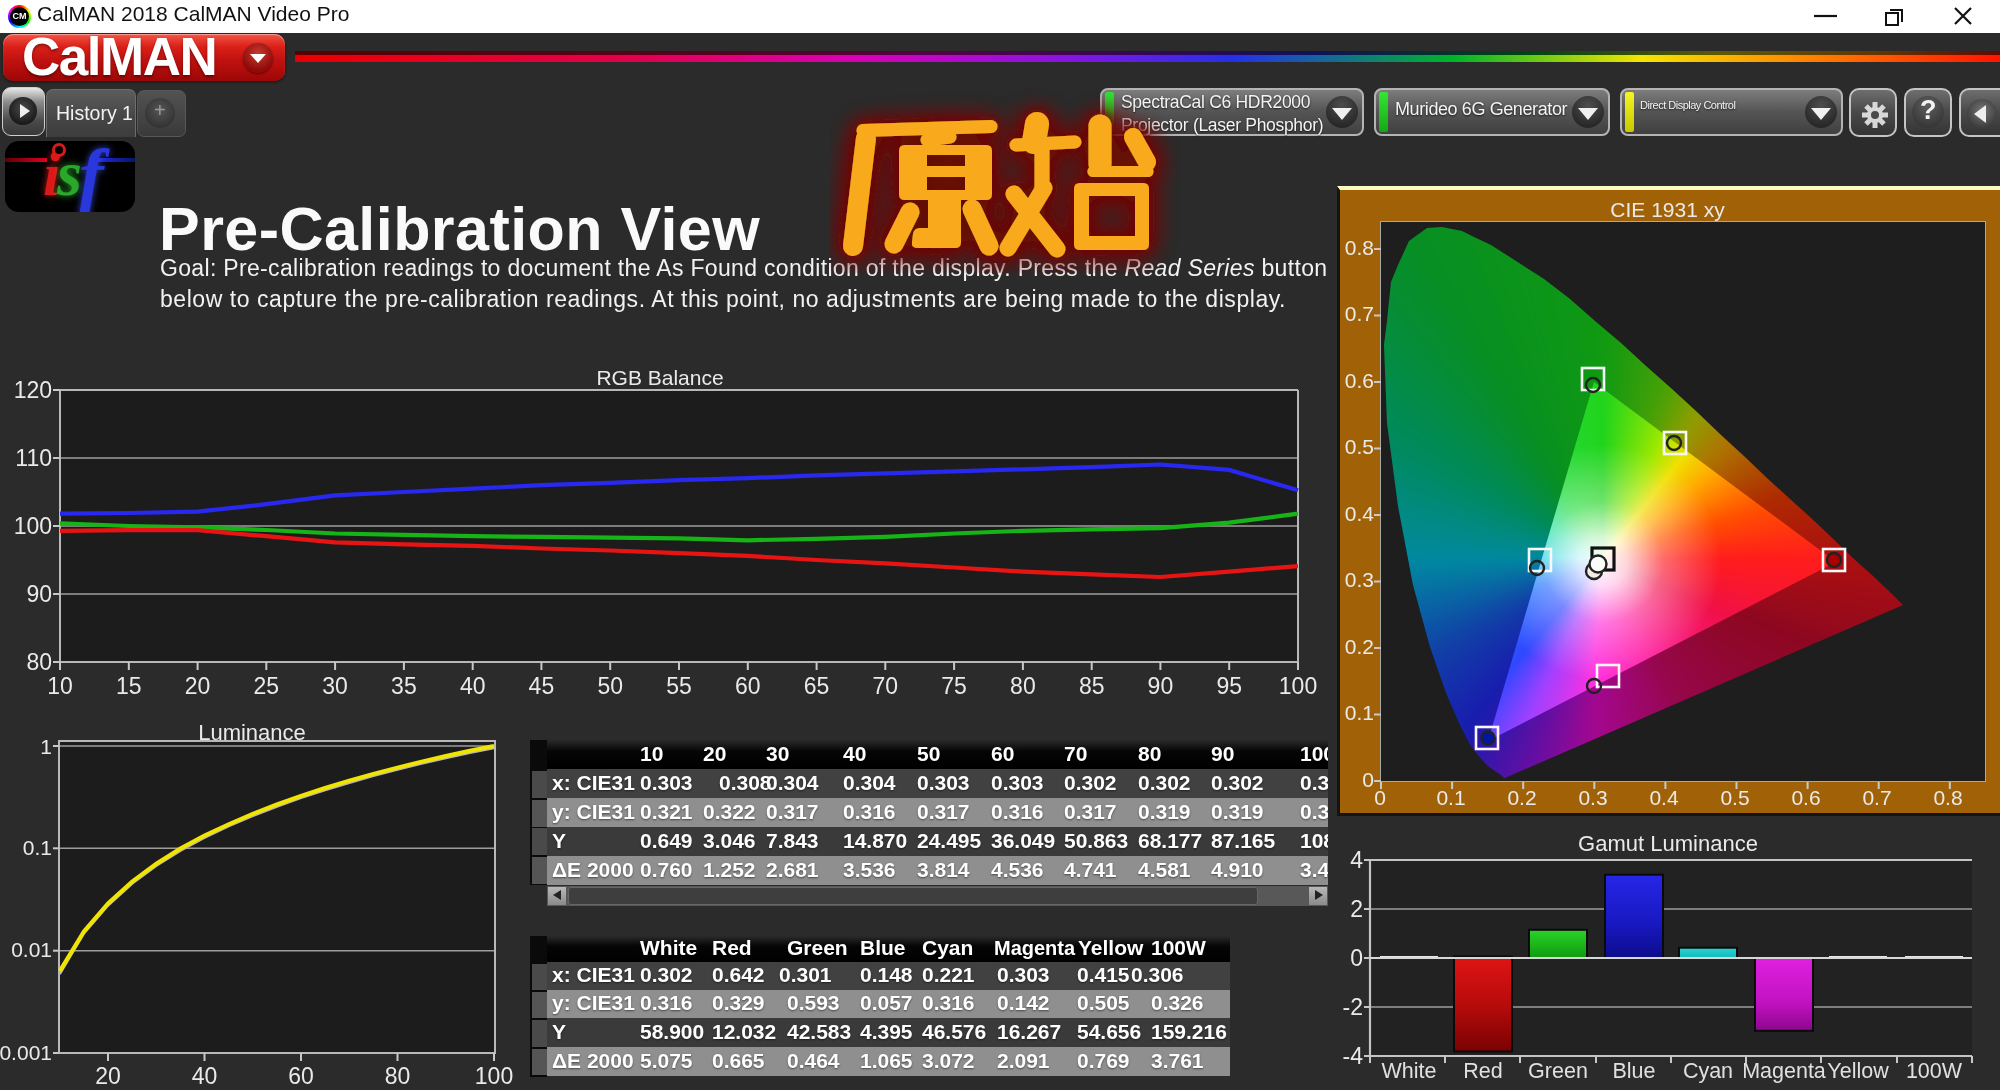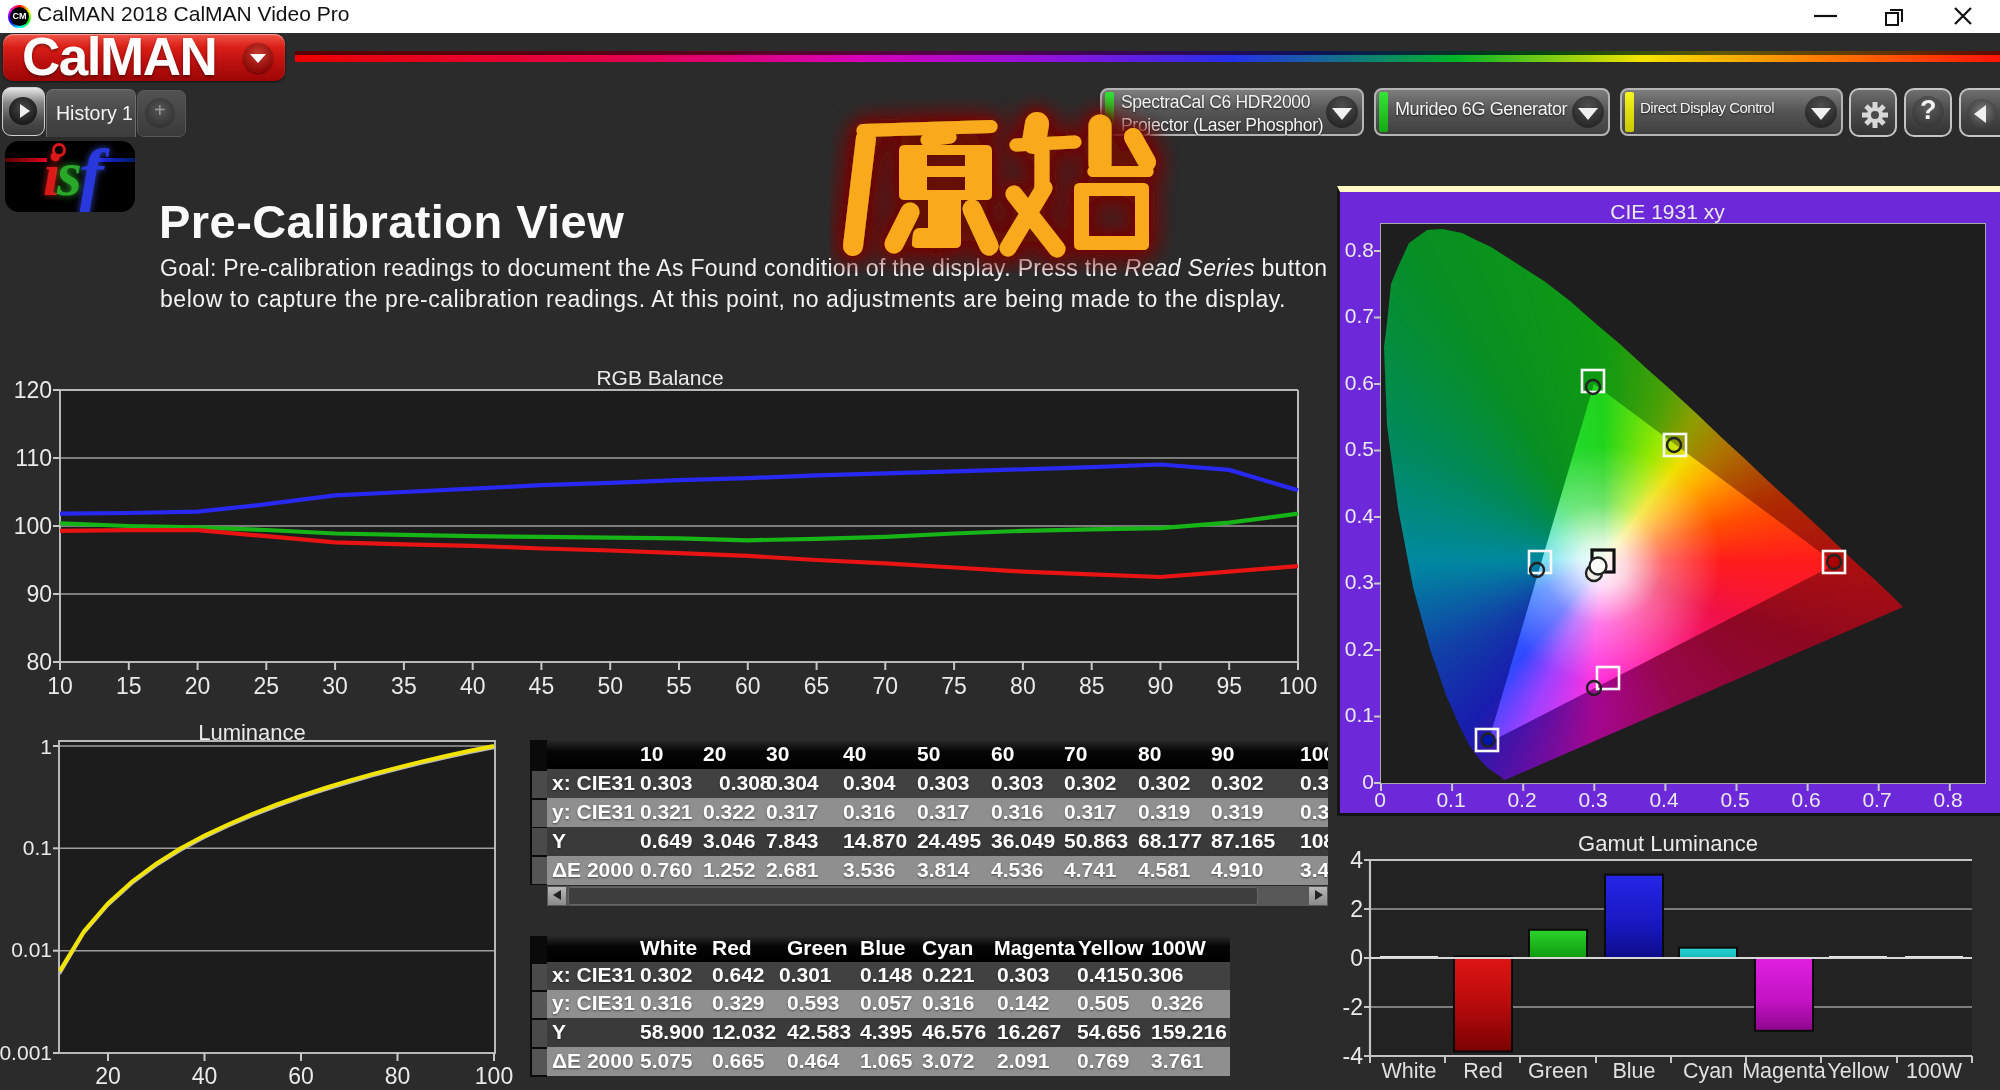--- a/index.html
+++ b/index.html
@@ -46,21 +46,21 @@
   <div class="abs" style="left:230px;top:18px;width:0;height:0;border-left:10px solid transparent;border-right:10px solid transparent;border-top:12px solid #f0f0f0"></div>
 </div>
 <div class="abs" style="left:1374px;top:88px;width:236px;height:48px;border-radius:8px;background:linear-gradient(180deg,#7d7d7d,#555 48%,#404040);border:2px solid #b4b4b4;box-sizing:border-box">
   <div class="abs" style="left:3px;top:2px;width:9px;height:40px;background:linear-gradient(180deg,#35e435,#14a814);border-radius:2px"></div>
   <div class="abs" style="left:19px;top:9px;font-size:18px;letter-spacing:-0.4px;color:#f4f4f4;white-space:nowrap;text-shadow:0 1px 2px rgba(0,0,0,.7)">Murideo 6G Generator</div>
   <div class="abs" style="left:196px;top:6px;width:32px;height:32px;border-radius:50%;background:radial-gradient(circle at 50% 30%,#4e4e4e,#282828 75%)"></div>
   <div class="abs" style="left:202px;top:18px;width:0;height:0;border-left:10px solid transparent;border-right:10px solid transparent;border-top:12px solid #f0f0f0"></div>
 </div>
 <div class="abs" style="left:1620px;top:88px;width:223px;height:48px;border-radius:8px;background:linear-gradient(180deg,#7d7d7d,#555 48%,#404040);border:2px solid #b4b4b4;box-sizing:border-box">
   <div class="abs" style="left:3px;top:2px;width:9px;height:40px;background:linear-gradient(180deg,#f5f520,#c8c800);border-radius:2px"></div>
-  <div class="abs" style="left:18px;top:9px;font-size:15px;letter-spacing:-0.5px;color:#f4f4f4;white-space:nowrap;text-shadow:0 1px 2px rgba(0,0,0,.7)">Direct Display Control</div>
+  <div class="abs" style="left:18px;top:9px;font-size:11px;letter-spacing:-0.5px;color:#f4f4f4;white-space:nowrap;text-shadow:0 1px 2px rgba(0,0,0,.7)">Direct Display Control</div>
   <div class="abs" style="left:183px;top:6px;width:32px;height:32px;border-radius:50%;background:radial-gradient(circle at 50% 30%,#4e4e4e,#282828 75%)"></div>
   <div class="abs" style="left:189px;top:18px;width:0;height:0;border-left:10px solid transparent;border-right:10px solid transparent;border-top:12px solid #f0f0f0"></div>
 </div>
 <div class="abs" style="left:1849px;top:88px;width:48px;height:49px;border-radius:10px;background:linear-gradient(180deg,#6e6e6e,#4a4a4a 48%,#343434);border:2px solid #c4c4c4;box-sizing:border-box">
   <svg class="abs" style="left:7px;top:8px" width="34" height="34" viewBox="0 0 34 34">
     <g fill="#d8d8d8">
         <circle cx="17" cy="17" r="8"></circle>
     <g stroke="#d8d8d8" stroke-width="5">
           <path d="M17 4v8M17 22v8M4 17h8M22 17h8M8 8l5.5 5.5M20.5 20.5L26 26M26 8l-5.5 5.5M13.5 20.5L8 26"></path>
         </g>
@@ -79,21 +79,21 @@
 
 <div class="abs" style="left:5px;top:141px;width:130px;height:71px;border-radius:14px;background:#000;overflow:hidden">
   <div class="abs" style="left:0px;top:17px;width:42px;height:4px;background:linear-gradient(90deg,#5a0000,#e00020)"></div>
   <div class="abs" style="left:84px;top:17px;width:46px;height:4px;background:linear-gradient(90deg,#2828ff,#001a66)"></div>
   <div class="abs" style="left:38px;top:-2px;font-family:'Liberation Serif',serif;font-style:italic;font-weight:bold;font-size:62px;color:#dd1818;text-shadow:0 0 7px rgba(255,40,40,.75)">i</div>
   <div class="abs" style="left:52px;top:-4px;font-family:'Liberation Serif',serif;font-style:italic;font-weight:bold;font-size:64px;color:#2aa82a;text-shadow:0 0 7px rgba(60,220,60,.75)">s</div>
   <div class="abs" style="left:74px;top:-8px;font-family:'Liberation Serif',serif;font-style:italic;font-weight:bold;font-size:74px;color:#2838dd;text-shadow:0 0 7px rgba(70,90,255,.75)">f</div>
   <div class="abs" style="left:47px;top:2px;width:8px;height:8px;border:3px solid #dd1818;border-radius:50%;background:#000"></div>
 </div>
 
-<div class="abs" style="left:159px;top:194px;font-size:47px;font-weight:bold;letter-spacing:0.45px;color:#fafafa">Pre-Calibration View</div>
+<div class="abs" style="left:159px;top:194px;font-size:61px;font-weight:bold;letter-spacing:0.45px;color:#fafafa">Pre-Calibration View</div>
 <div class="abs" style="left:160px;top:253px;font-size:23px;color:#f2f2f2;line-height:31px;white-space:nowrap"><span style="letter-spacing:0.33px">Goal: Pre-calibration readings to document the As Found condition of the display. Press the <i>Read Series</i> button</span><br><span style="letter-spacing:0.55px">below to capture the pre-calibration readings. At this point, no adjustments are being made to the display.</span></div>
 
 <svg class="abs" style="left:830px;top:88px" width="350" height="185" viewBox="0 0 350 185">
   <defs>
     <filter id="glow" x="-30%" y="-30%" width="160%" height="160%">
       <feDropShadow dx="0" dy="2" stdDeviation="13" flood-color="#500800" flood-opacity="0.85"></feDropShadow>
       <feDropShadow dx="0" dy="0" stdDeviation="5" flood-color="#7e0e00" flood-opacity="0.9"></feDropShadow>
       <feDropShadow dx="0" dy="0" stdDeviation="2" flood-color="#942000" flood-opacity="0.8"></feDropShadow>
     </filter>
   </defs>
@@ -369,21 +369,21 @@
       <span style="left:165px">0.665</span>
       <span style="left:240px">0.464</span>
       <span style="left:313px">1.065</span>
       <span style="left:375px">3.072</span>
       <span style="left:450px">2.091</span>
       <span style="left:530px">0.769</span>
       <span style="left:604px">3.761</span>
   </div>
 </div>
 
-<div class="abs" style="left:1337px;top:186px;width:663px;height:630px;background:#6d28d9;border-left:3px solid #141414;border-top:6px solid #fef9c3;border-bottom:3px solid #141414;box-sizing:border-box">
+<div class="abs" style="left:1337px;top:186px;width:663px;height:630px;background:#a16207;border-left:3px solid #141414;border-top:4px solid #fef9c3;border-bottom:3px solid #141414;box-sizing:border-box">
   <div class="abs" style="left:0;top:8px;width:655px;text-align:center;font-size:21px;color:#eaeaea">CIE 1931 xy</div>
 
   <div class="abs" style="left:40px;top:31px;width:604px;height:559px;background:#1e1e1e;border:1px solid #a8a8a8">
     <div class="abs" style="left:0;top:0;width:604px;height:559px;clip-path:path('M124 556 L123 556 L120 553 L111 547 L107 544 L102 539 L96 532 L88 521 L78 501 L65 471 L49 425 L32 363 L17 284 L6 201 L3 123 L6 99 L10 60 L17 43 L28 19 L46 6 L61 5 L81 9 L95 16 L110 23 L135 39 L163 57 L189 77 L214 99 L240 121 L265 144 L291 167 L316 190 L340 213 L364 235 L387 257 L409 277 L429 295 L446 311 L473 337 L492 354 L511 372 L522 383 Z')">
       <div class="abs" style="left:-30px;top:-30px;width:664px;height:619px;background:conic-gradient(from 0deg at 252px 367px, #12b414 0deg, #55bc06 20deg, #a8b800 33deg, #cc8800 47deg, #cc3300 70deg, #c81212 90deg, #a50826 112deg, #b00858 152deg, #c008a8 183deg, #6812c0 202deg, #1c20cc 218deg, #1448c4 240deg, #00a0bc 270deg, #00a26c 300deg, #08a728 330deg, #12b414 360deg);filter:blur(4px)"></div>
       <div class="abs" style="left:0;top:0;width:604px;height:559px;background:rgba(8,8,8,0.15)"></div>
     </div>
     <div class="abs" style="left:0;top:0;width:604px;height:559px;clip-path:polygon(455px 340px,213px 160px,107px 519px)">
       <div class="abs" style="left:0;top:0;width:604px;height:559px;background:conic-gradient(from 0deg at 222px 337px, #20d41c 0deg, #9ae800 25deg, #f0e000 38deg, #ffa800 52deg, #ff5000 72deg, #ff1c1c 90deg, #f01048 115deg, #ff20a0 155deg, #ff30e0 185deg, #a040ff 205deg, #3048ff 220deg, #2870ff 245deg, #30d4e8 272deg, #28e0a0 300deg, #28dc40 330deg, #20d41c 360deg)"></div>
       <div class="abs" style="left:0;top:0;width:604px;height:559px;background:radial-gradient(circle at 222px 340px, rgba(255,255,255,.98) 0px, rgba(255,255,255,.82) 24px, rgba(255,255,255,.35) 60px, rgba(255,255,255,0) 118px)"></div>

